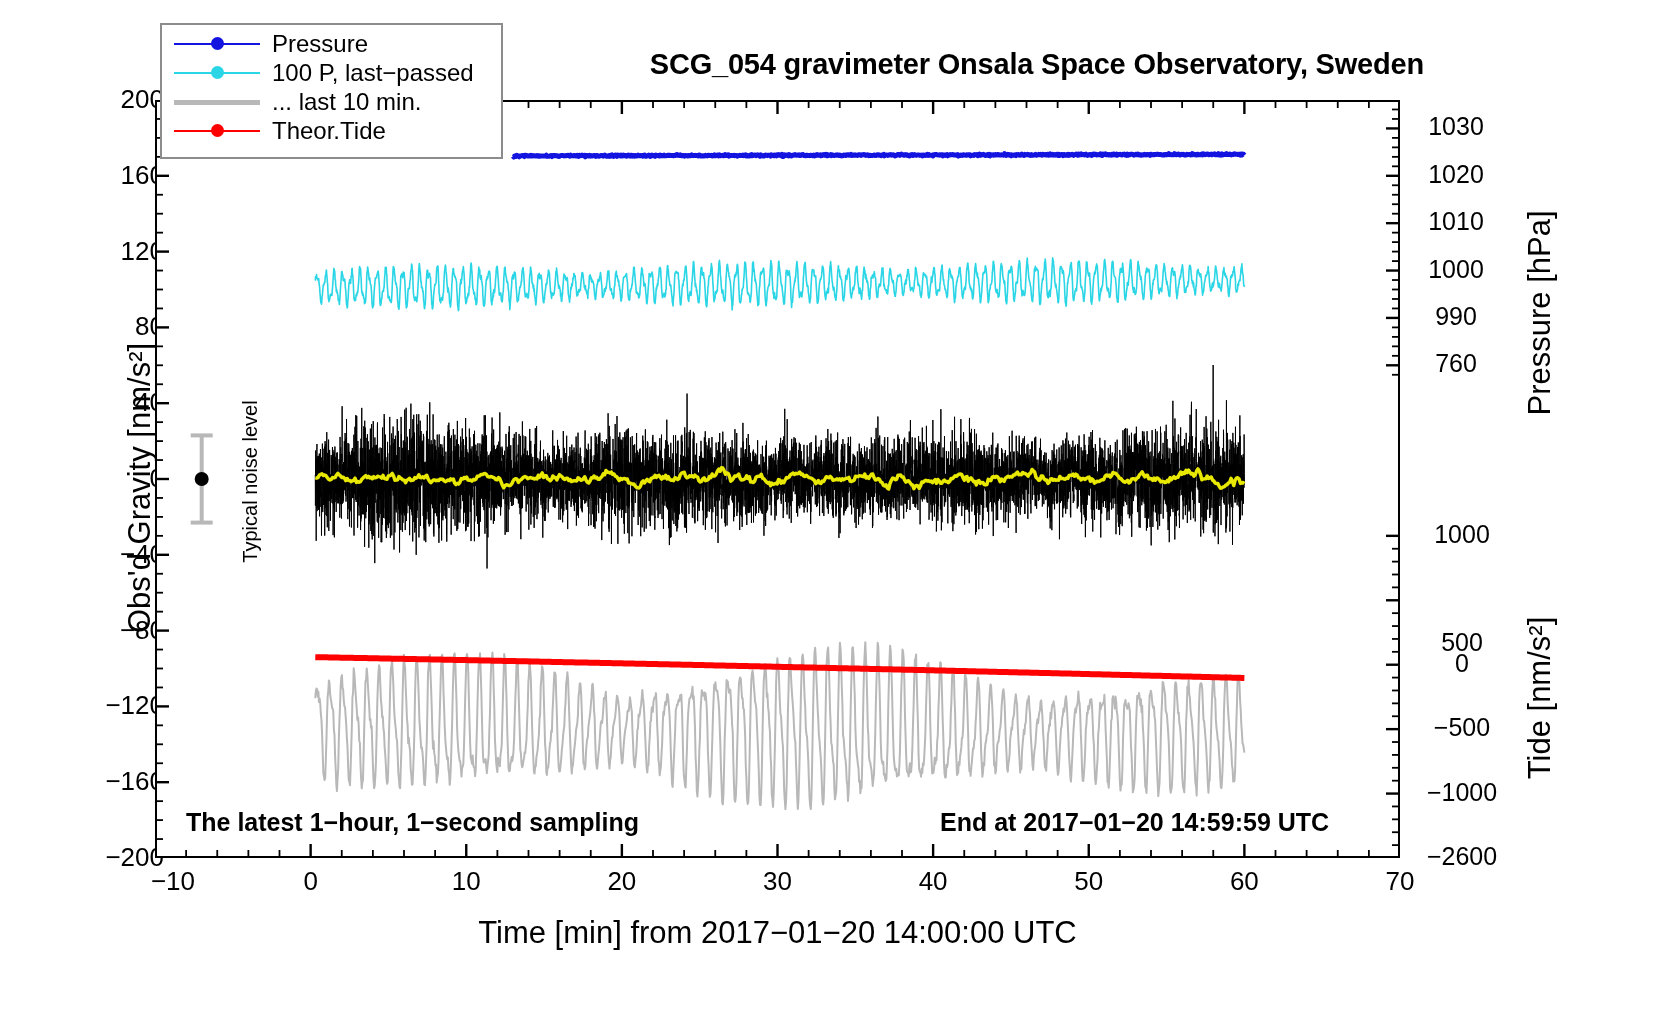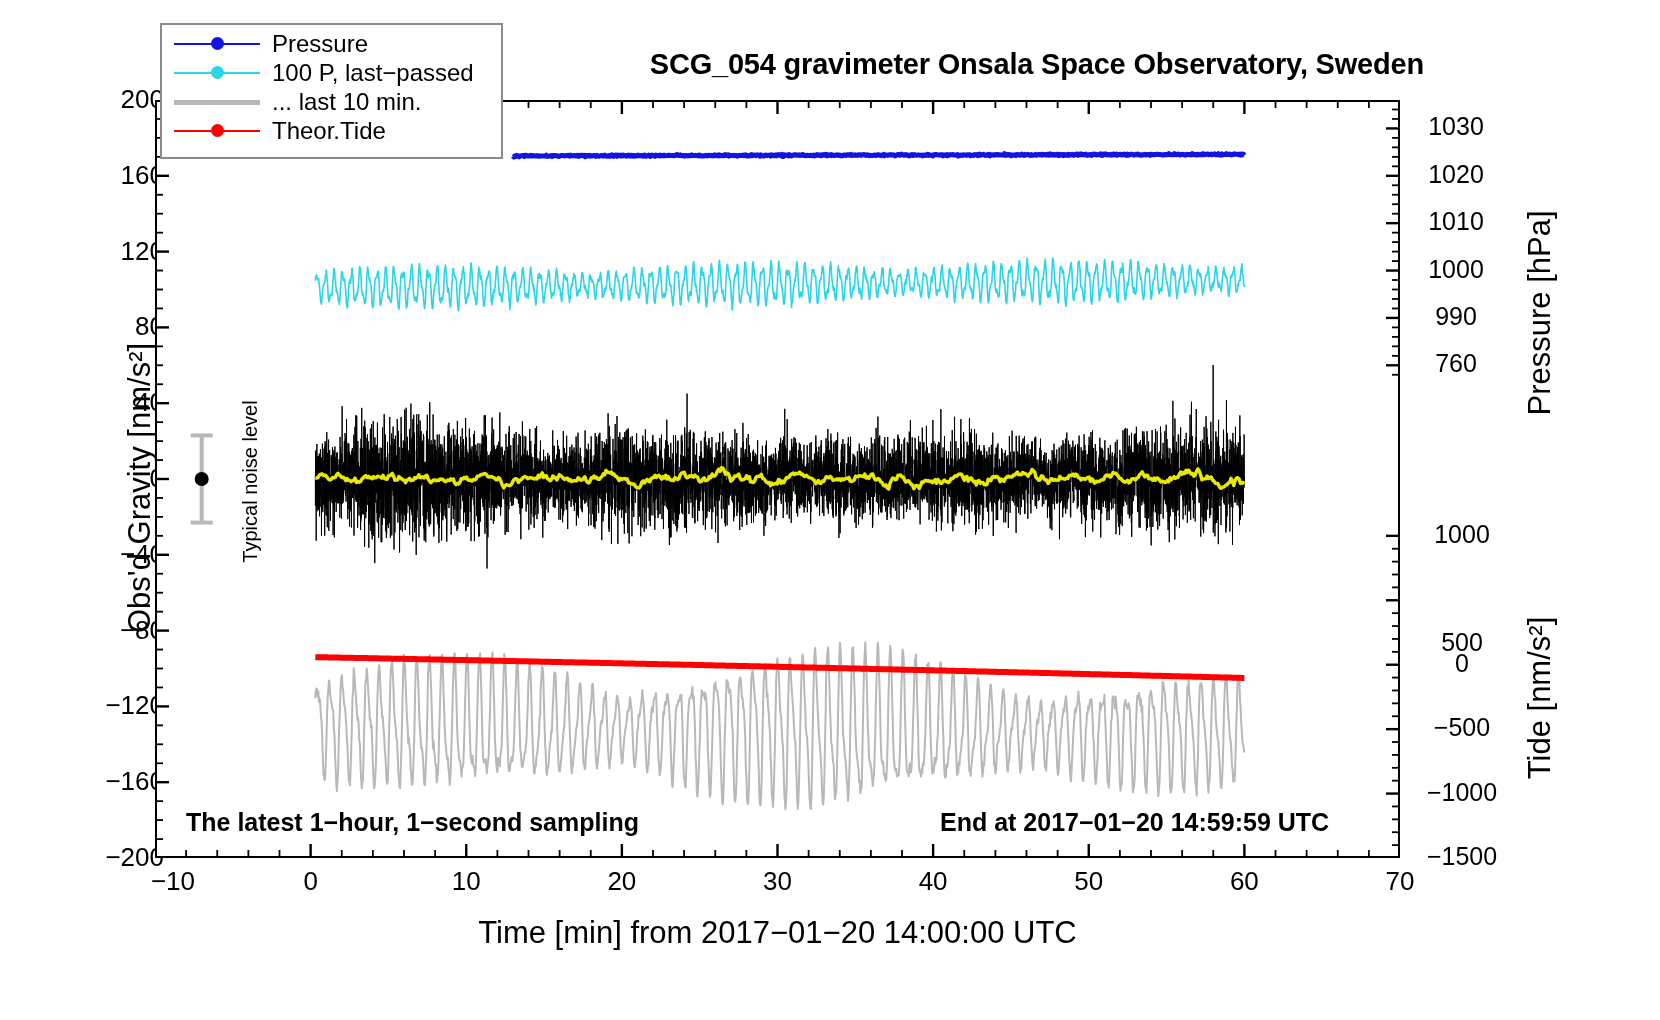--- a/index.html
+++ b/index.html
@@ -221,21 +221,21 @@
       <div class="abs ytick-right-num" style="top: 175.8px;">1020</div>
       <div class="abs ytick-right-num" style="top: 223.175px;">1010</div>
       <div class="abs ytick-right-num" style="top: 270.55px;">1000</div>
       <div class="abs ytick-right-num" style="top: 317.925px;">990</div>
       <div class="abs ytick-right-num" style="top: 365.3px;">760</div>
       <div class="abs ytick-right-num" style="width: 96px; top: 535.85px;">1000</div>
       <div class="abs ytick-right-num" style="width: 96px; top: 600.28px; margin-top: 44px;">500</div>
       <div class="abs ytick-right-num" style="width: 96px; top: 664.71px;">0</div>
       <div class="abs ytick-right-num" style="width: 96px; top: 729.14px;">−500</div>
       <div class="abs ytick-right-num" style="width: 96px; top: 793.57px;">−1000</div>
-      <div class="abs ytick-right-num" style="width: 96px; top: 858px;">−1500</div>
+      <div class="abs ytick-right-num" style="width: 96px; top: 858px;">−2600</div>
     </div>
   <div id="xtick-layer">
       <div class="abs xtick" style="left: 173px;">−10</div>
       <div class="abs xtick" style="left: 310.625px;">0</div>
       <div class="abs xtick" style="left: 466.25px;">10</div>
       <div class="abs xtick" style="left: 621.875px;">20</div>
       <div class="abs xtick" style="left: 777.5px;">30</div>
       <div class="abs xtick" style="left: 933.125px;">40</div>
       <div class="abs xtick" style="left: 1088.75px;">50</div>
       <div class="abs xtick" style="left: 1244.38px;">60</div>

